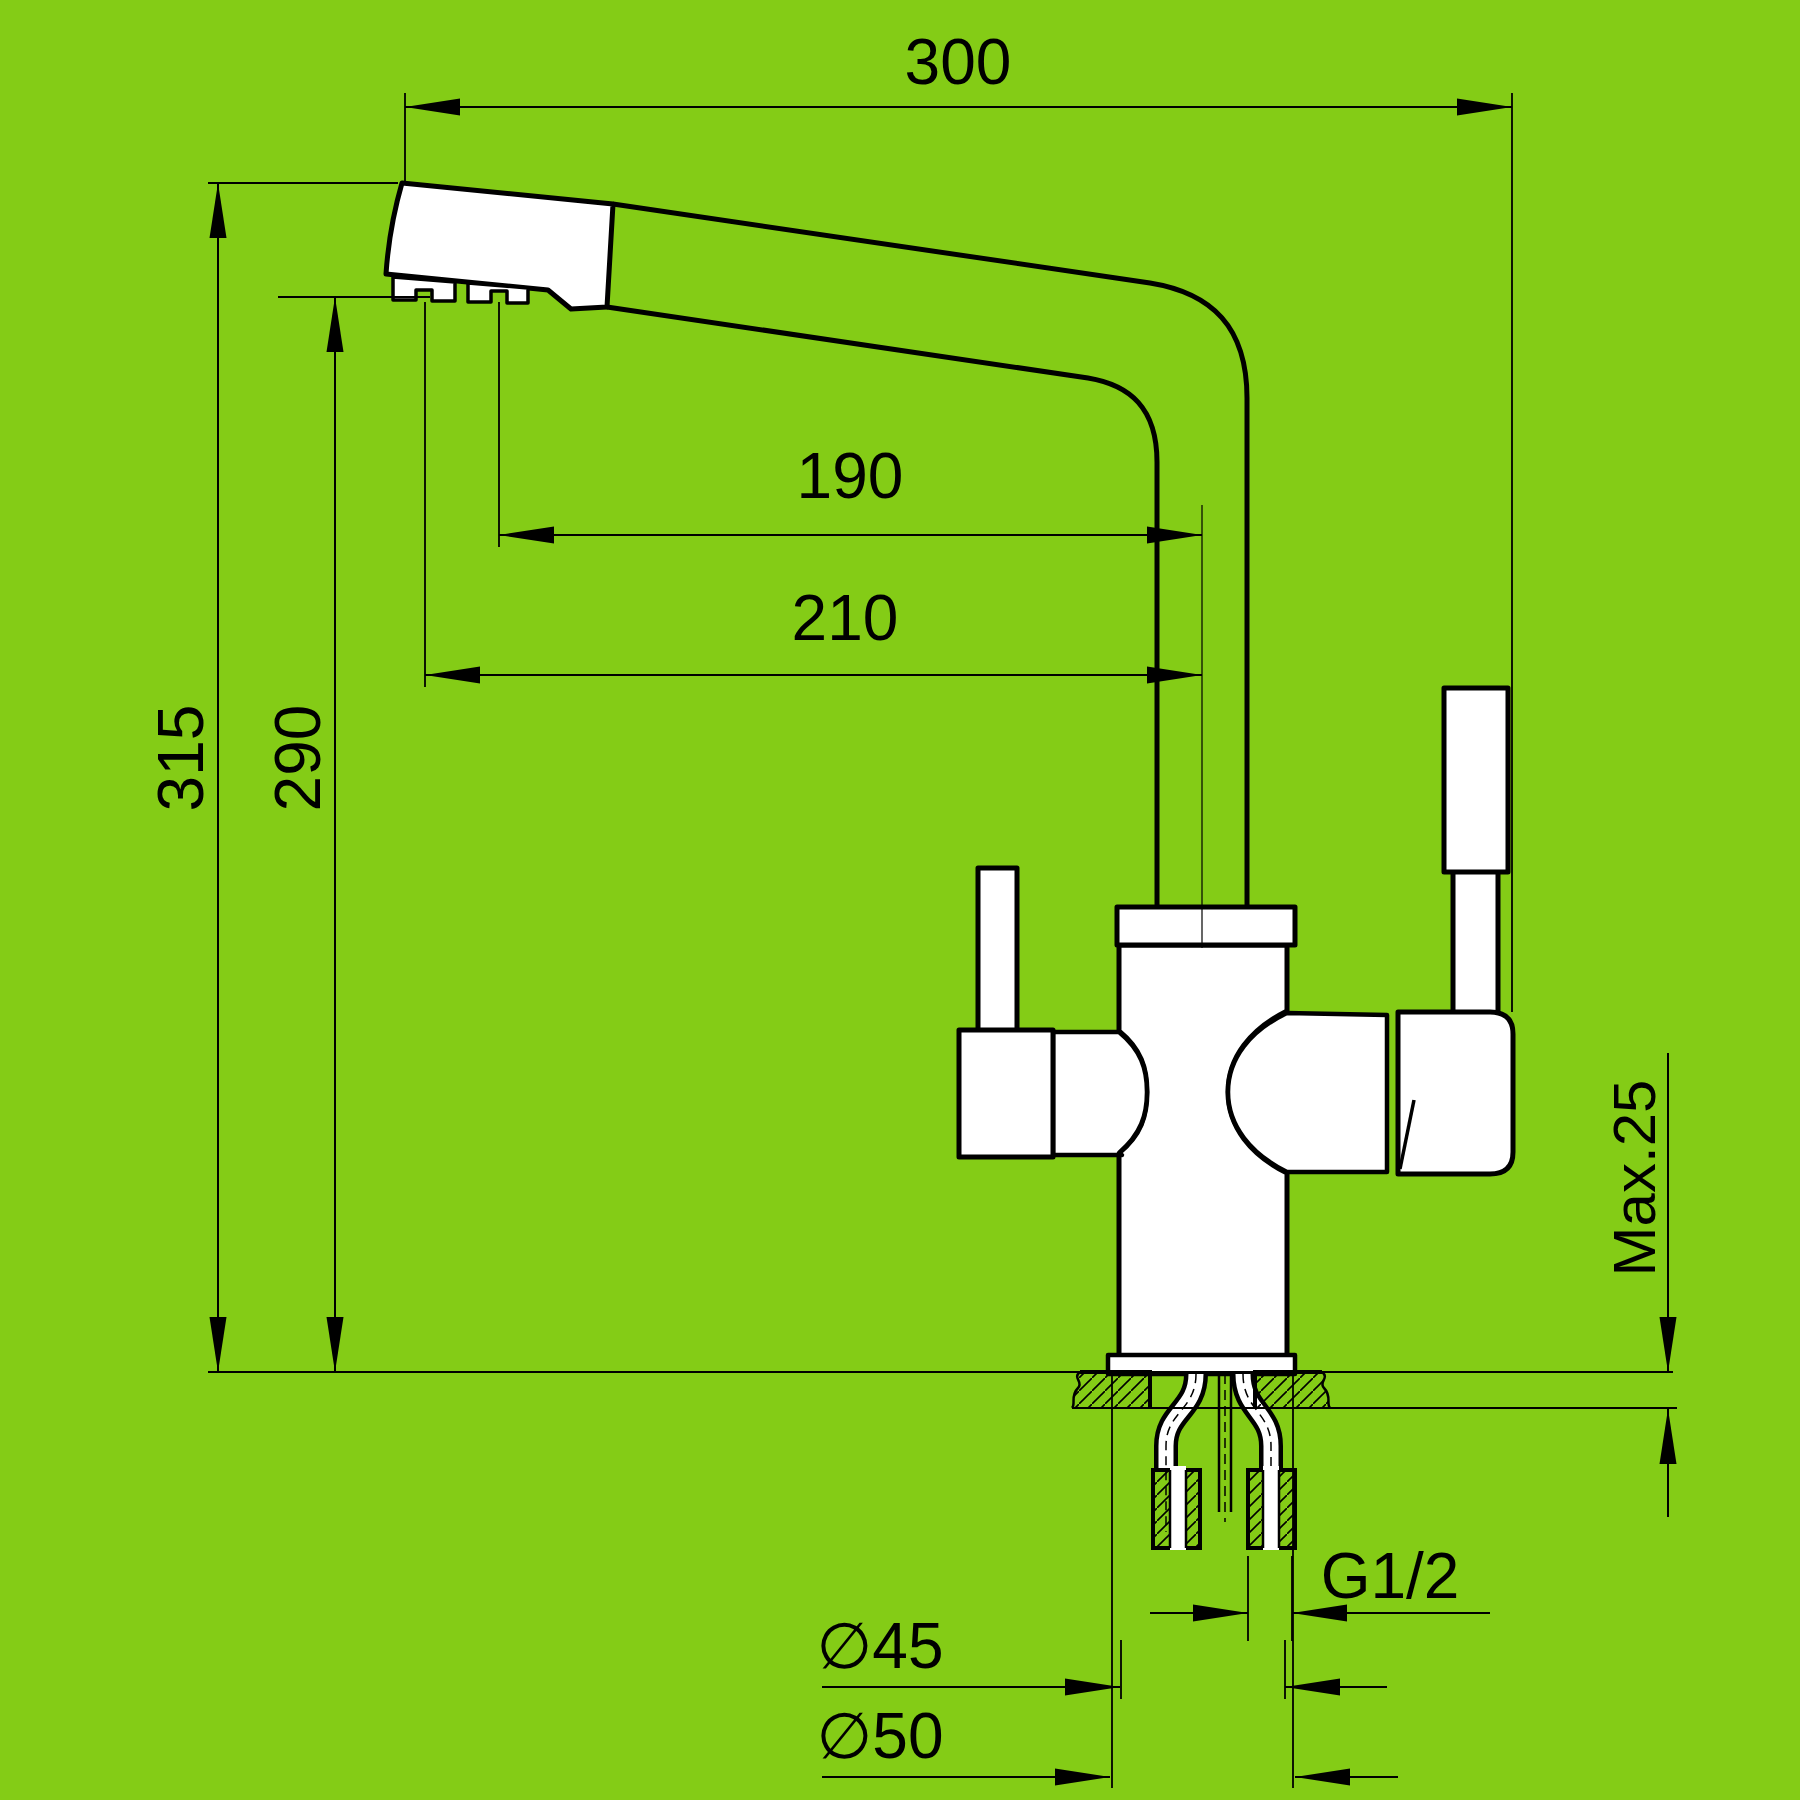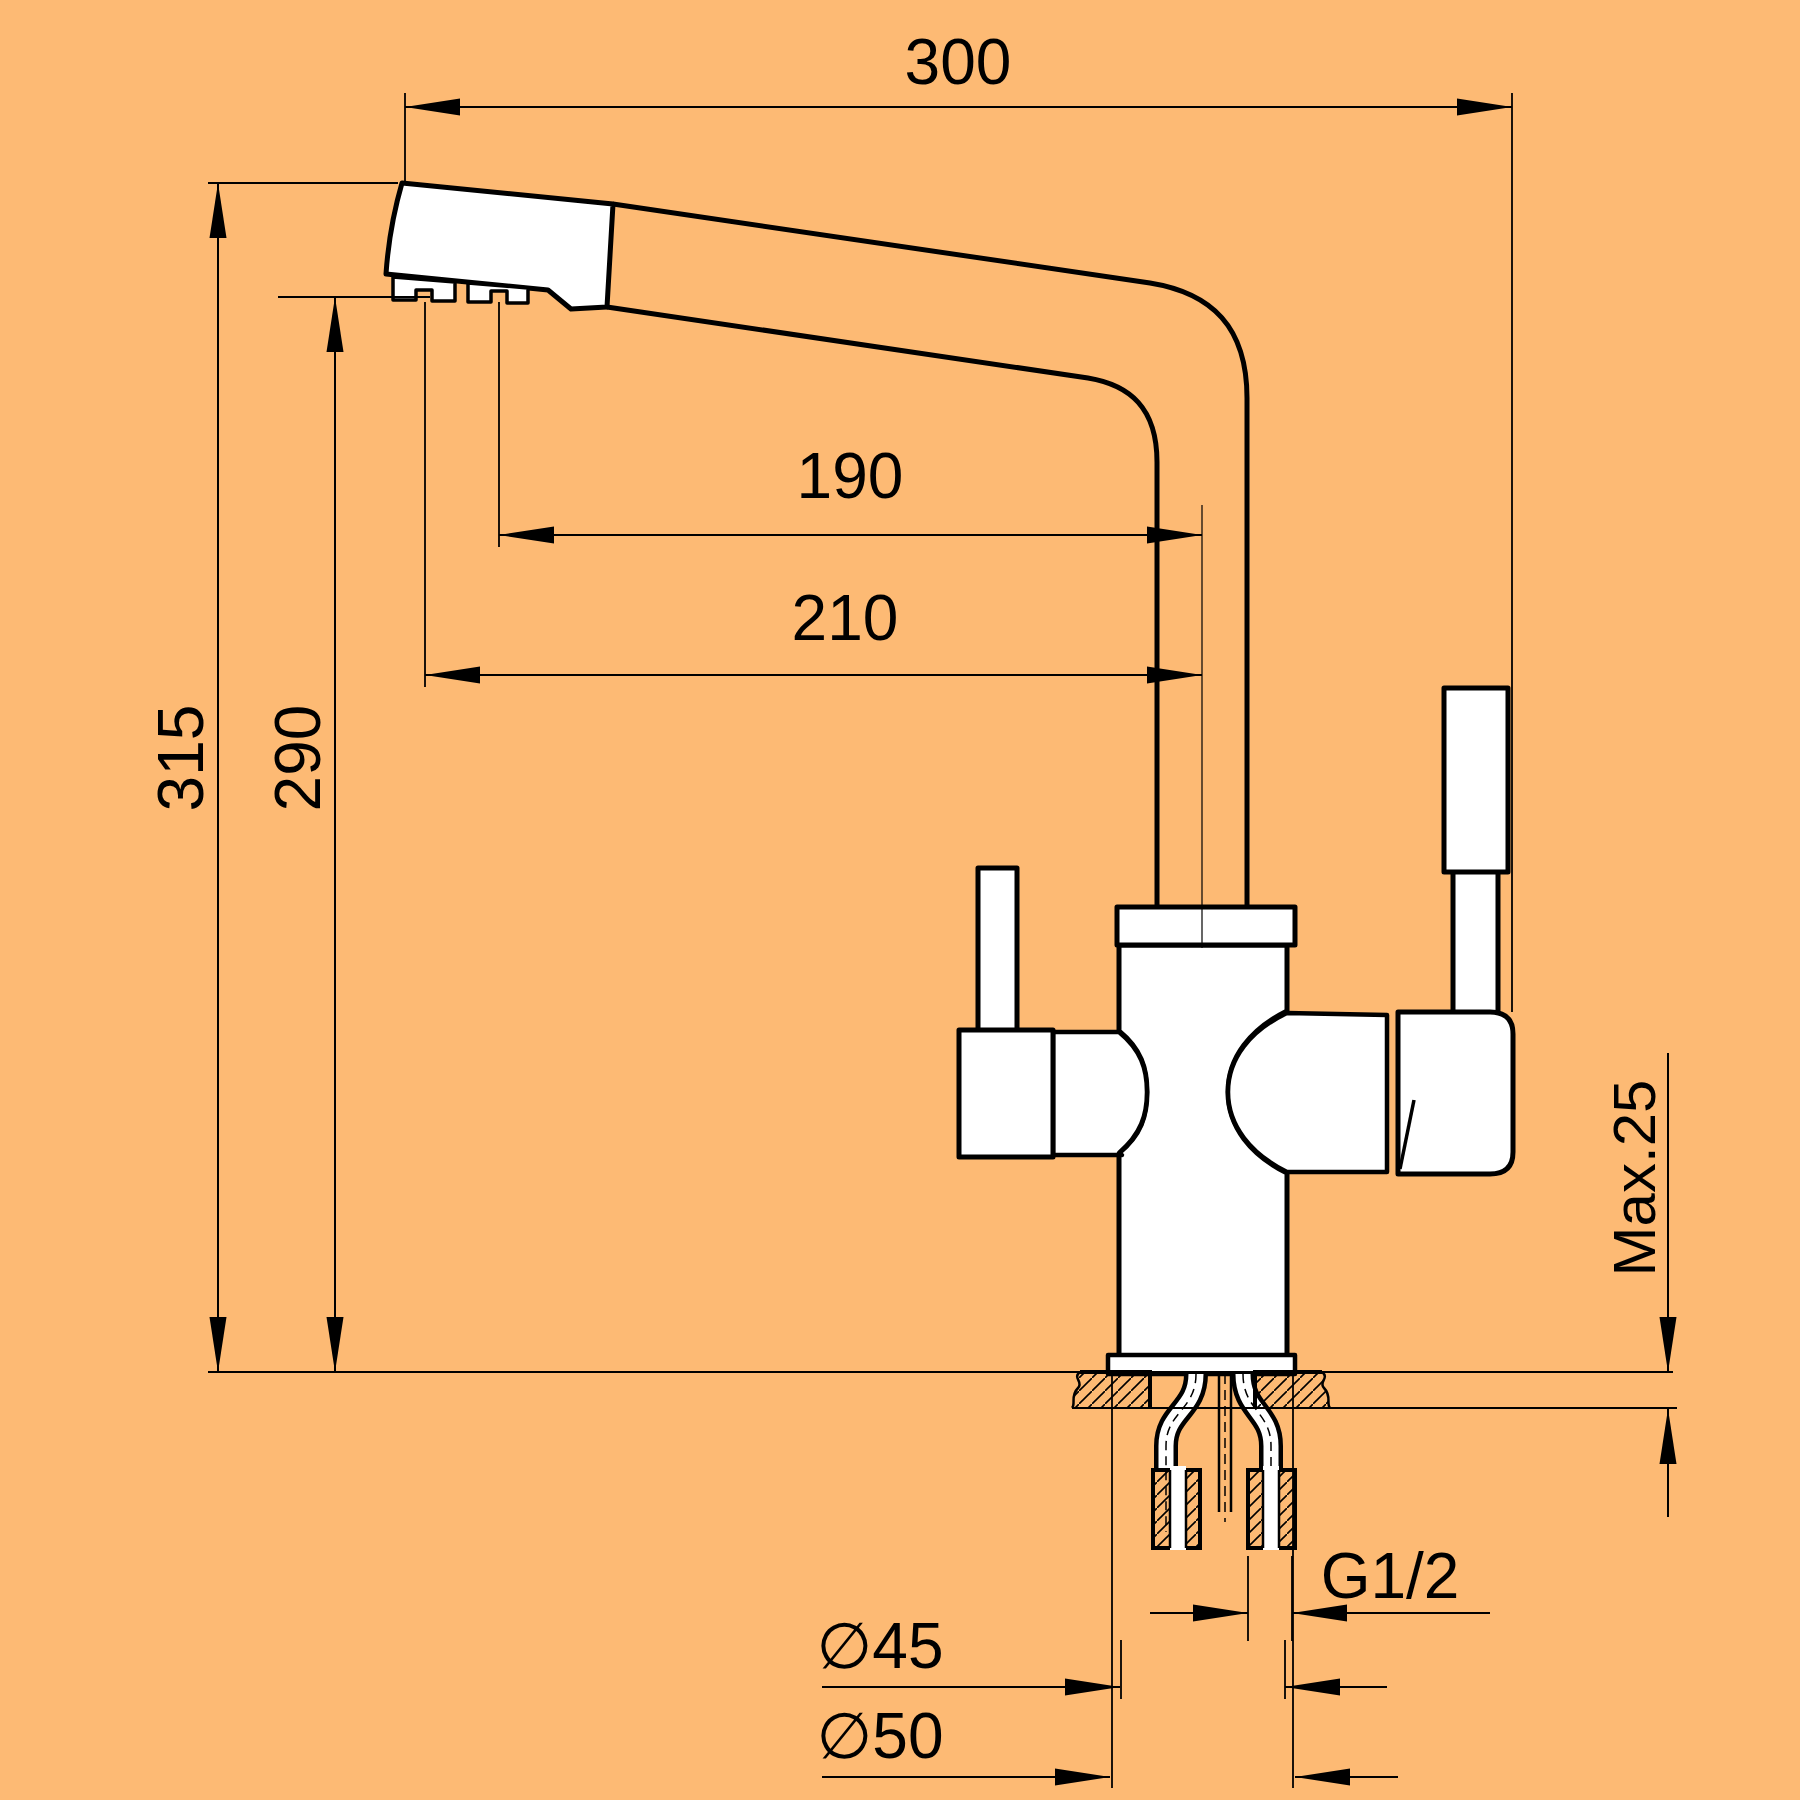--- a/index.html
+++ b/index.html
@@ -8,21 +8,21 @@
     background: #ffffff;
     width: 1800px;
     height: 1800px;
     overflow: hidden;
     font-family: "Liberation Sans", sans-serif;
   }
   .stage {
     position: relative;
     width: 1800px;
     height: 1800px;
-    background: #fdba74;
+    background: #84cc16;
   }
   svg { display: block; }
   .dim-text {
     font-family: "Liberation Sans", "DejaVu Sans", sans-serif;
     font-size: 64px;
     fill: #000000;
   }
   .dim-text-small { font-size: 60px; }
 </style>
 </head>

